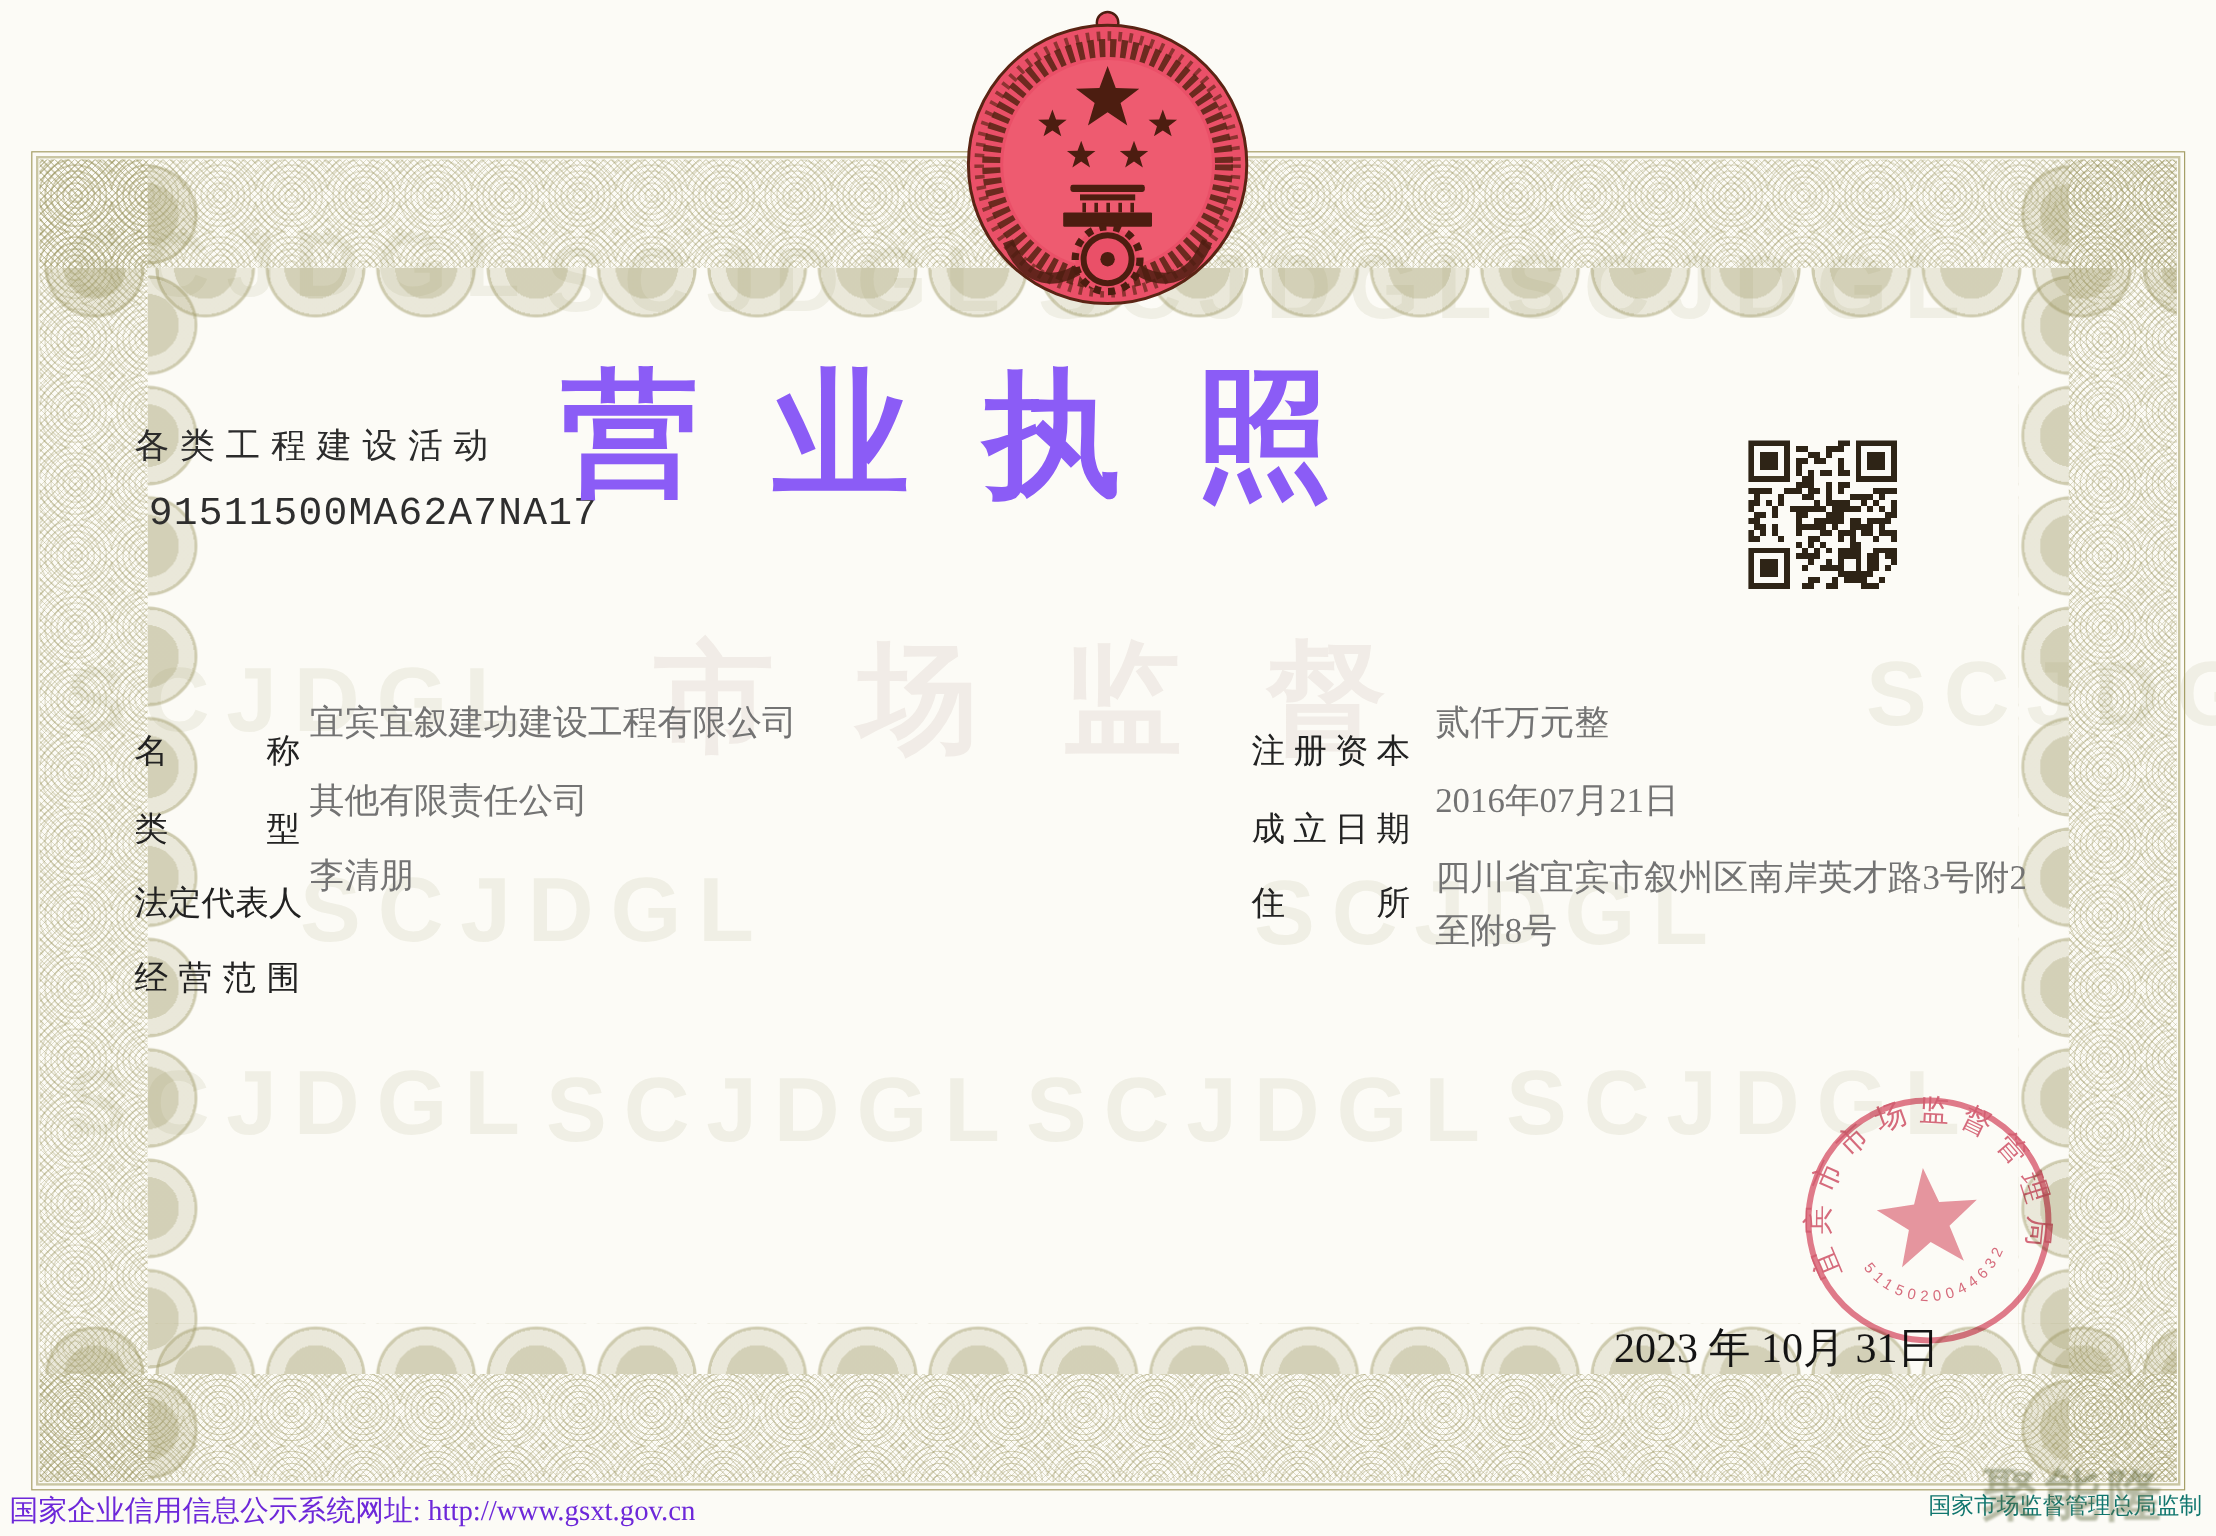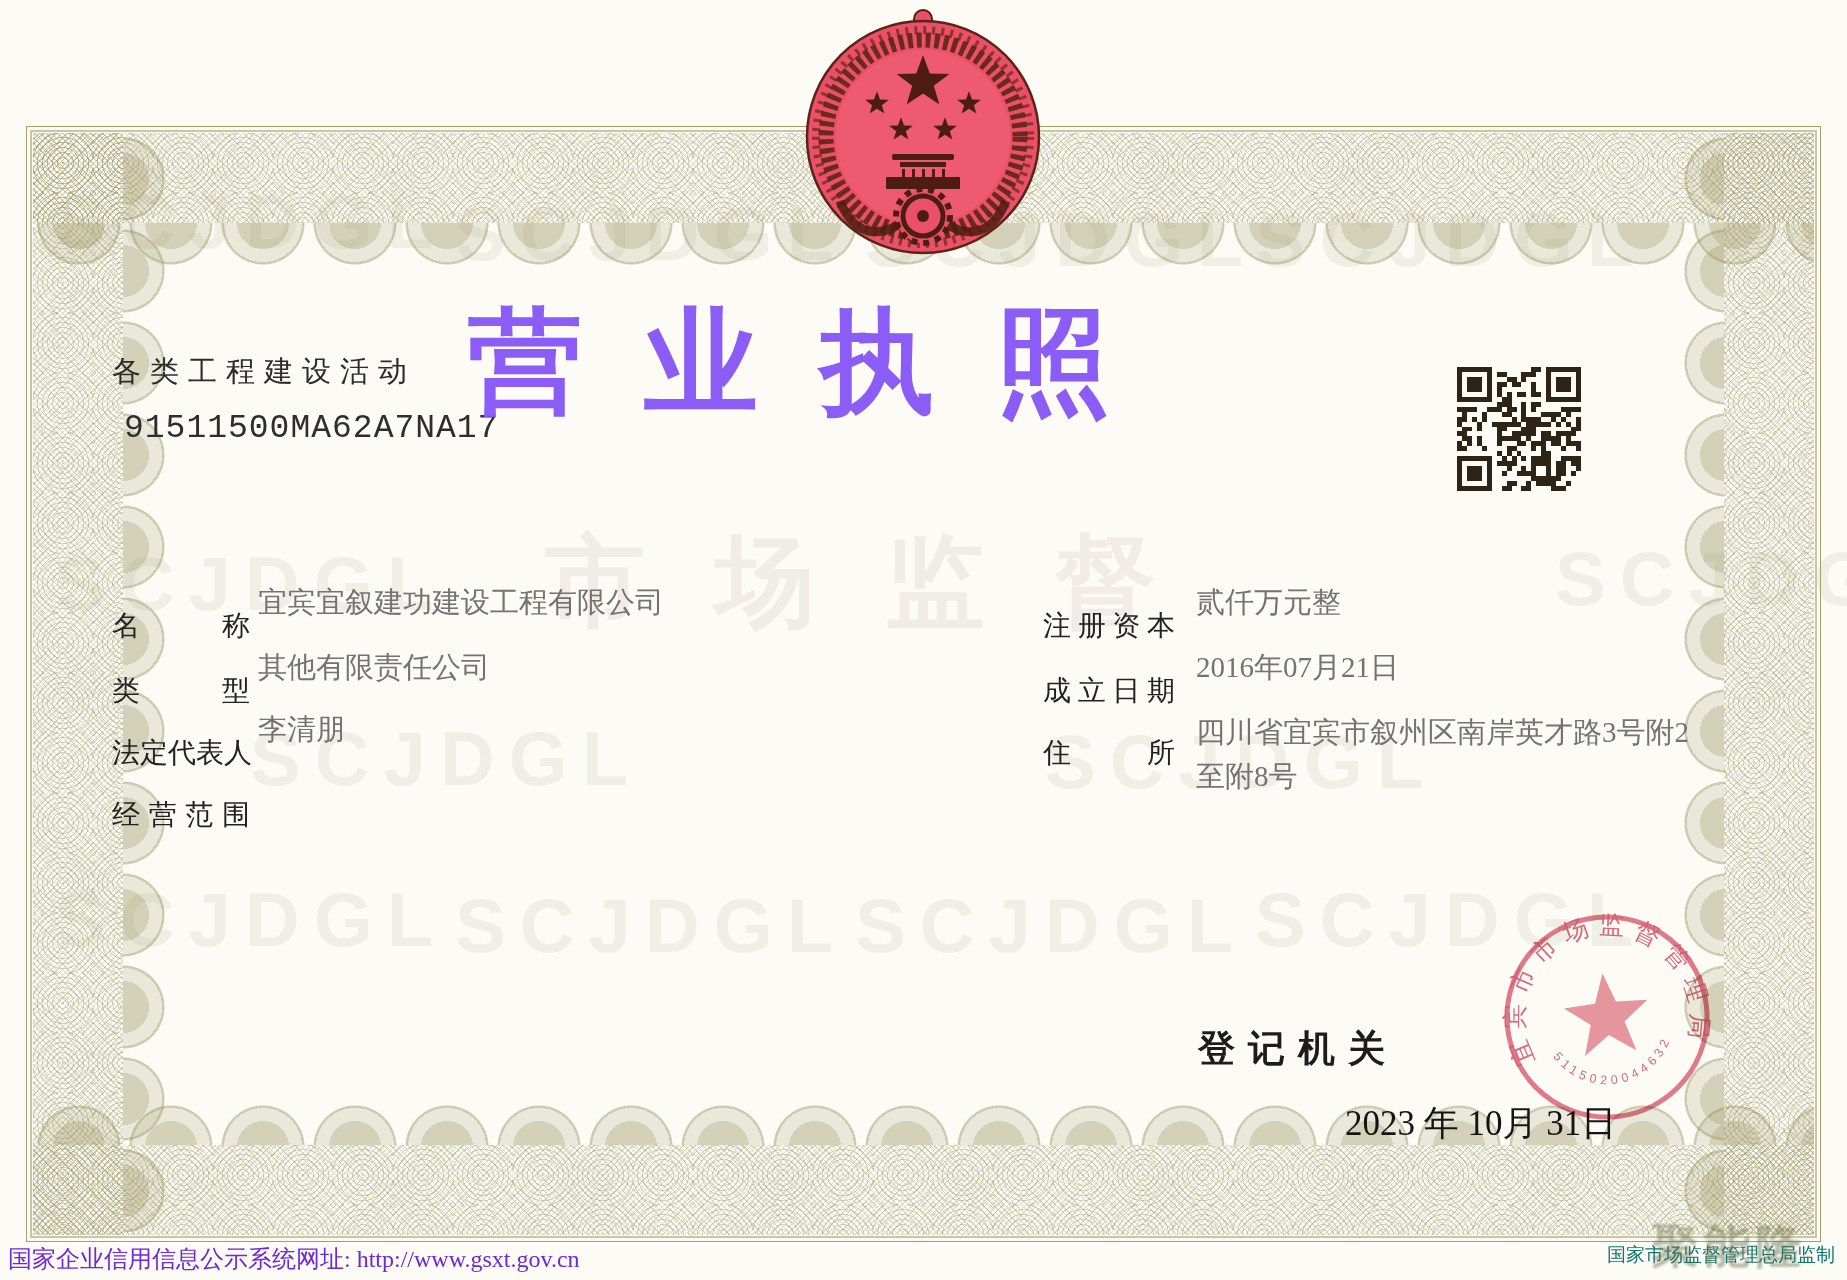--- a/index.html
+++ b/index.html
@@ -387,21 +387,20 @@
   <div class="fvalue l-val row3">李清朋</div>
   <div class="flabel l-lab row4">经营范围</div>
 
   <div class="flabel r-lab row1">注册资本</div>
   <div class="fvalue r-val row1">贰仟万元整</div>
   <div class="flabel r-lab row2">成立日期</div>
   <div class="fvalue r-val row2">2016年07月21日</div>
   <div class="flabel r-lab row3">住所</div>
   <div class="fvalue r-val row3 addr-val">四川省宜宾市叙州区南岸英才路3号附2至附8号</div>
 
-  <div class="registry-label">登记机关</div>
   <div class="registry-date">2023 年 10月 31日</div>
 
   <svg class="seal" viewBox="-115 -115 230 230">
     <defs>
       <path id="sealTopArc" d="M -76 36 A 84 84 0 1 1 76 36" fill="none"></path>
       <path id="sealBotArc" d="M -60 30 A 67 67 0 0 0 60 30" fill="none"></path>
     </defs>
     <circle r="100" fill="none" stroke="#d84f66" stroke-width="5" opacity=".85"></circle>
     <path d="M0 -44 L10.5 -14.4 L41.9 -13 L17 6.3 L25.9 36.5 L0 18 L-25.9 36.5 L-17 6.3 L-41.9 -13 L-10.5 -14.4 Z" fill="#d84f66" opacity=".68"></path>
     <text font-size="25" fill="#cf4760" font-family="Liberation Serif, serif" opacity=".9">

